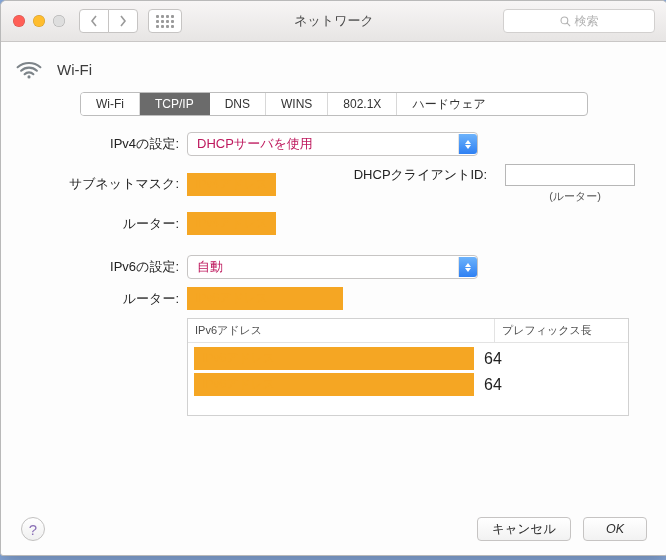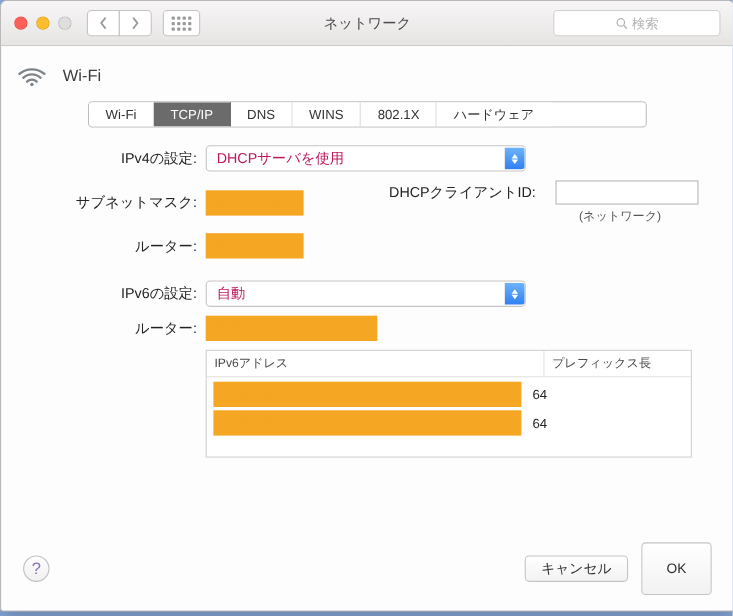--- a/index.html
+++ b/index.html
@@ -152,34 +152,34 @@
   .v6table .hdr {
     display:flex; font-size:11px; color:#4a4a4a;
     border-bottom:1px solid #e3e3e3;
   }
   .v6table .hdr div { padding:4px 7px; }
   .v6table .hdr .c1 { flex:0 0 292px; border-right:1px solid #e3e3e3; }
   .v6table .body { padding:4px 6px 16px; }
   .v6row { display:flex; align-items:center; margin-bottom:3px; }
   .v6row .addr { flex:0 0 290px; }
   .v6row .addr .redact { display:block; width:264px; }
-  .v6row .plen { font-size:12px; color:#222; }
+  .v6row .plen { font-size:16px; color:#222; }
 
   .footer {
     position:absolute; bottom:14px; left:20px; right:20px;
     display:flex; align-items:center;
   }
   .help {
     width:22px;height:22px;border-radius:50%;
     border:1px solid #c2c1c0;background:linear-gradient(#fff,#f0f0f0);
     color:#8a6fb6;font-size:15px;display:flex;align-items:center;justify-content:center;
   }
   .footer .spacer{flex:1;}
   .footer .push-btn + .push-btn { margin-left:12px; }
-  .okbtn { padding:12px 22px; }
+  .okbtn { padding:0 22px;font-style:italic; }
 </style>
 </head>
 <body>
 
 <div class="window">
 
   <div class="titlebar">
     <div class="traffic">
       <div class="tl red"></div>
       <div class="tl yellow"></div>
@@ -255,21 +255,21 @@
 
 
       <div class="row">
         <div class="lbl">サブネットマスク:</div>
         <div style="flex:0 0 160px"><span class="redact">IPv4アドレス</span></div>
         <div class="dhcprow">
           <div class="clientid-row">
             <span class="lbl2">DHCPクライアントID:</span>
             <input type="text" value="" style="">
           </div>
-          <div class="hint">(ネットワーク)</div>
+          <div class="hint">(ルーター)</div>
         </div>
       </div>
 
       <div class="row" style="margin-bottom:20px;">
         <div class="lbl">ルーター:</div>
         <div><span class="redact">IPv4アドレス</span></div>
       </div>
 
       <div class="row">
         <div class="lbl">IPv6の設定:</div>

